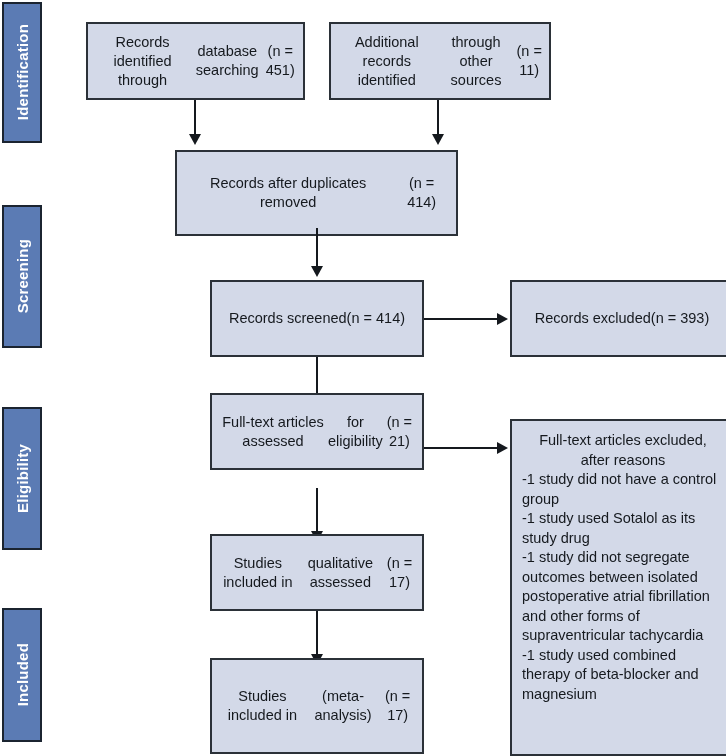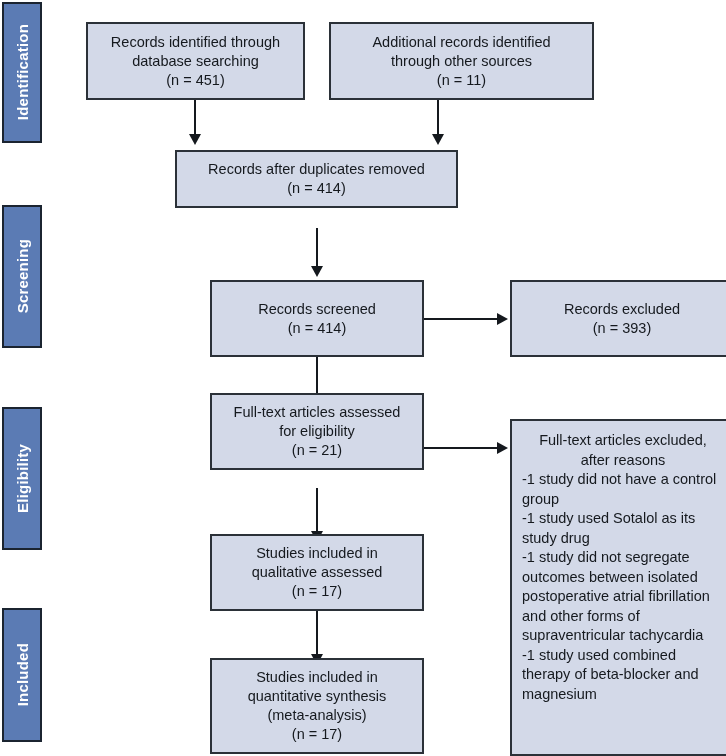--- a/index.html
+++ b/index.html
@@ -37,21 +37,21 @@
     font-family: "Liberation Sans", sans-serif;
   }
 
   
   .flow-box {
     position: absolute;
     background: #d3d9e8;
     border: 2px solid #2b3138;
     box-sizing: border-box;
     display: flex;
-    flex-direction: column;
+    flex-direction: row;
     align-items: center;
     justify-content: center;
     color: #15191e;
     font-size: 14.5px;
     line-height: 19px;
     text-align: center;
     padding: 4px 6px;
   }
   .flow-box .line { display: block; white-space: pre-wrap; }
 
@@ -113,33 +113,33 @@
   <div class="stage-tab" style="left:2px; top:608px; width:40px; height:134px;">
     <span class="stage-label">Included</span>
   </div>
 
   <div class="flow-box" style="left:86px; top:22px; width:219px; height:78px;">
     <span class="line">Records identified through</span>
     <span class="line">database searching</span>
     <span class="line">(n = 451)</span>
   </div>
 
-  <div class="flow-box" style="left:329px; top:22px; width:265px; height:78px;">
+  <div class="flow-box" style="left:329px; top:22px; width:222px; height:78px;">
     <span class="line">Additional records identified</span>
     <span class="line">through other sources</span>
     <span class="line">(n = 11)</span>
   </div>
 
   <div class="conn-v" style="left:194px; top:100px; height:36px;"></div>
   <div class="arrow-down" style="left:189px; top:134px;"></div>
 
   <div class="conn-v" style="left:437px; top:100px; height:36px;"></div>
   <div class="arrow-down" style="left:432px; top:134px;"></div>
 
-  <div class="flow-box" style="left:175px; top:150px; width:283px; height:58px;">
+  <div class="flow-box" style="left:175px; top:150px; width:283px; height:86px;">
     <span class="line">Records after duplicates removed</span>
     <span class="line">(n = 414)</span>
   </div>
 
   <div class="conn-v" style="left:316px; top:228px; height:40px;"></div>
   <div class="arrow-down" style="left:311px; top:266px;"></div>
 
   <div class="flow-box" style="left:210px; top:280px; width:214px; height:77px;">
     <span class="line">Records screened</span>
     <span class="line">(n = 414)</span>
@@ -181,18 +181,17 @@
     <span class="line">Studies included in</span>
     <span class="line">qualitative assessed</span>
     <span class="line">(n = 17)</span>
   </div>
 
   <div class="conn-v" style="left:316px; top:611px; height:46px;"></div>
   <div class="arrow-down" style="left:311px; top:654px;"></div>
 
   <div class="flow-box" style="left:210px; top:658px; width:214px; height:96px;">
     <span class="line">Studies included in</span>
-    <span class="line">quantitative synthesis</span>
     <span class="line">(meta-analysis)</span>
     <span class="line">(n = 17)</span>
   </div>
 
 </div>
 
 </body></html>

